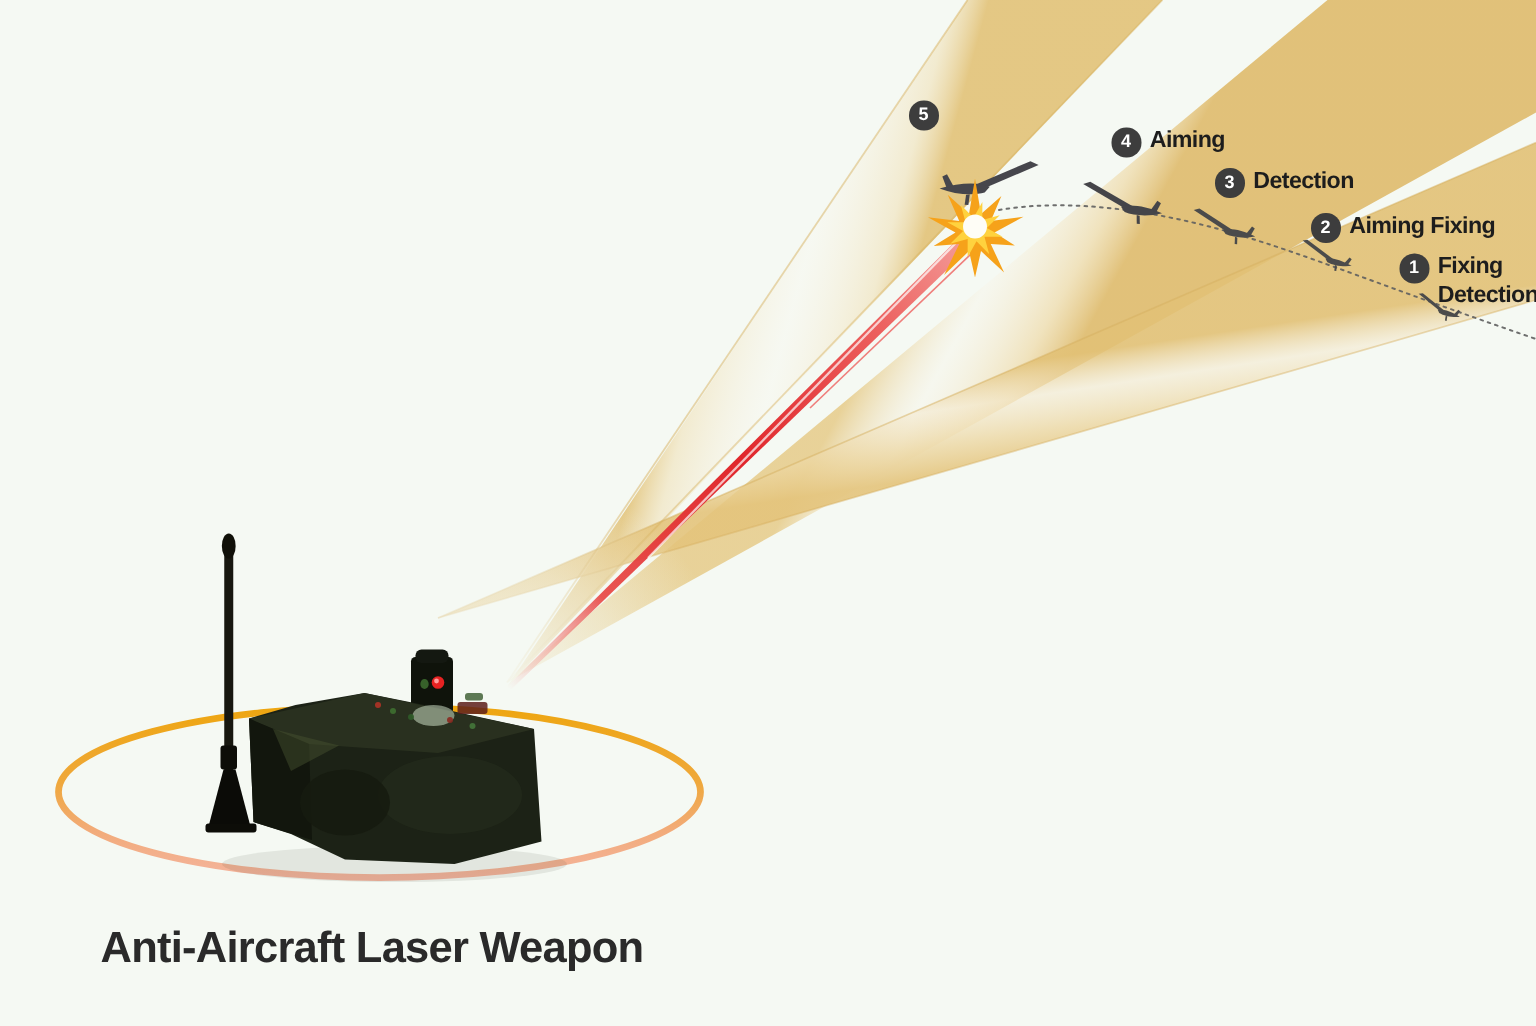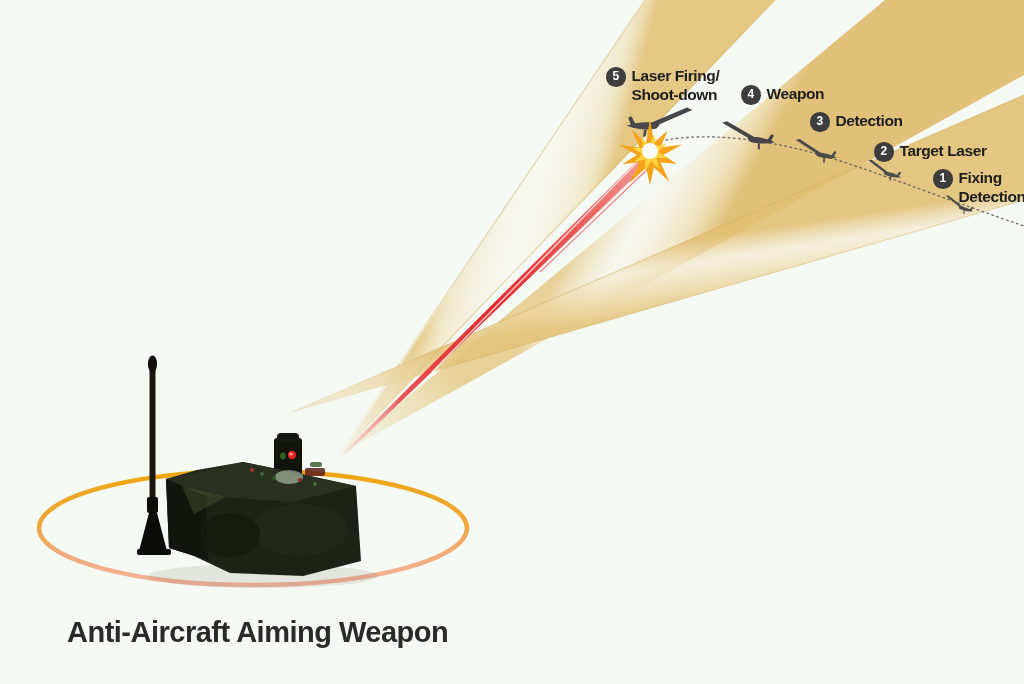--- a/index.html
+++ b/index.html
@@ -169,36 +169,34 @@
           <circle cx="274" cy="478" r="2" fill="#2f5c28"></circle>
         </g>
         <rect x="305" y="468" width="20" height="8" rx="2" fill="#5d1f1a" opacity="0.85"></rect>
         <rect x="310" y="462" width="12" height="5" rx="2" fill="#37592c" opacity="0.8"></rect>
       </g>
     </g>
   </svg>
 
   <div class="step" style="left:606px;top:67px">
     <span class="badge">5</span>
-    <span class="step-label">Laser Firing/
-Shoot-down</span>
   </div>
   <div class="step" style="left:741px;top:85px">
     <span class="badge">4</span>
-    <span class="step-label">Weapon</span>
+    <span class="step-label">Aiming</span>
   </div>
   <div class="step" style="left:810px;top:112px">
     <span class="badge">3</span>
     <span class="step-label">Detection</span>
   </div>
   <div class="step" style="left:874px;top:142px">
     <span class="badge">2</span>
-    <span class="step-label">Target Laser</span>
+    <span class="step-label">Aiming Fixing</span>
   </div>
   <div class="step" style="left:933px;top:169px">
     <span class="badge">1</span>
     <span class="step-label">Fixing
 Detection</span>
   </div>
 
-  <div class="diagram-title">Anti-Aircraft Aiming Weapon</div>
+  <div class="diagram-title">Anti-Aircraft Laser Weapon</div>
 
 </div>
 
 </body></html>

